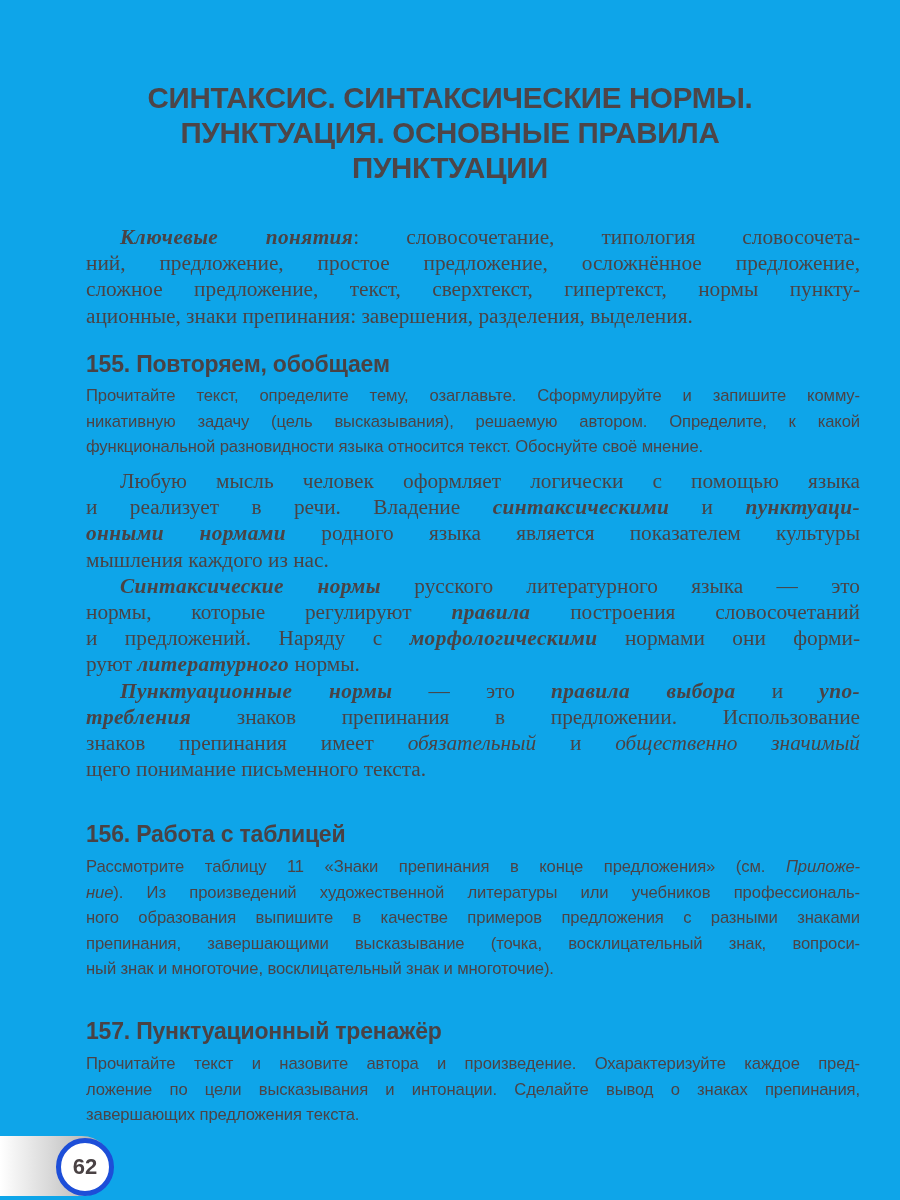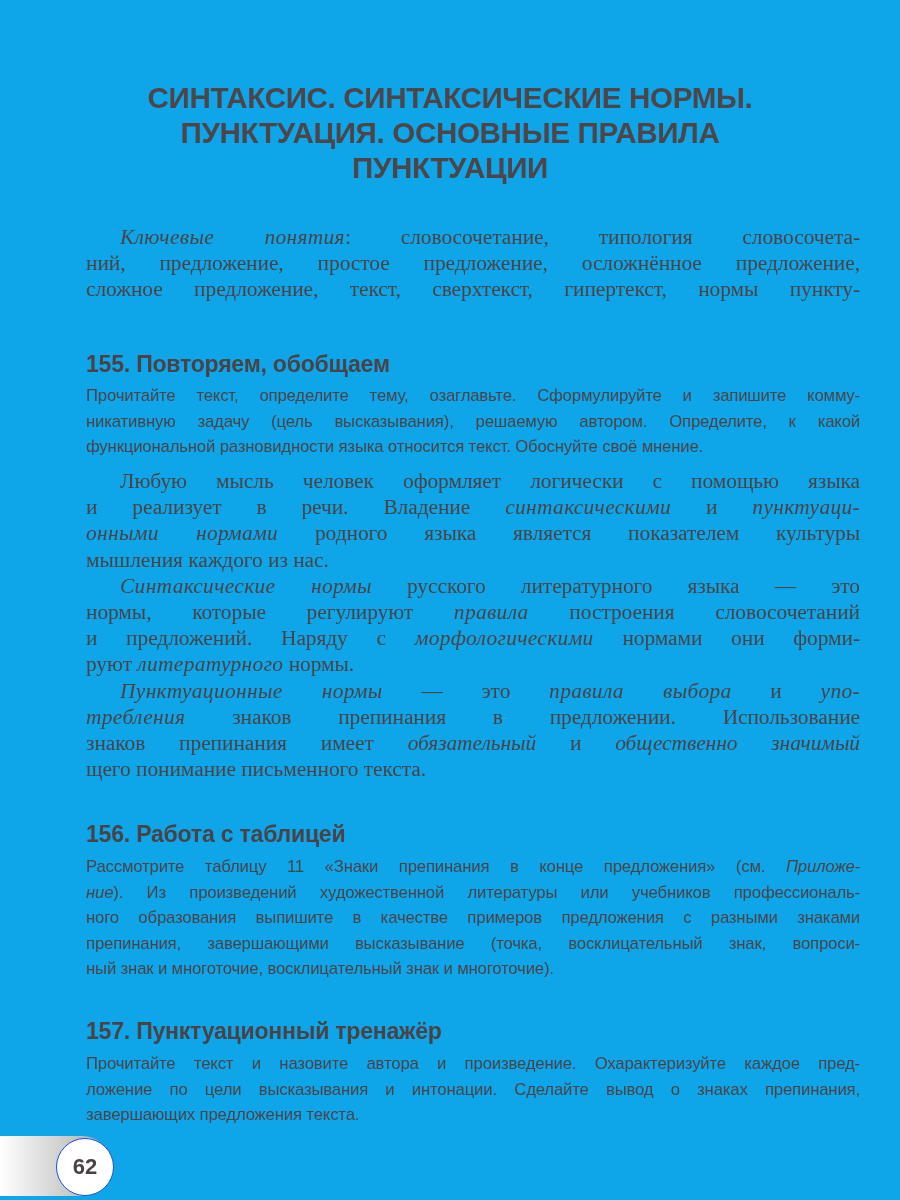--- a/index.html
+++ b/index.html
@@ -43,21 +43,21 @@
       color: #4a4345;
     }
     .serif-line {
       display: block;
       white-space: nowrap;
       text-align: justify;
       text-align-last: justify;
     }
     .serif-line.last { text-align-last: left; }
     .indent { padding-left: 34px; }
-    .bi { font-weight: normal; font-style: italic; letter-spacing: 0.4px; }
+    .bi { font-weight: bold; font-style: italic; letter-spacing: 0.4px; }
     .it { font-style: italic; }
 
     .section-heading {
       position: absolute;
       left: 86px;
       font-family: "Liberation Sans", sans-serif;
       font-weight: bold;
       font-size: 23px;
       line-height: 28px;
       color: #4a4244;
@@ -88,21 +88,21 @@
       background: linear-gradient(to right, #ffffff 0%, #d8d8d8 45%, #a4a4a4 100%);
       border-top-right-radius: 30px;
       border-bottom-right-radius: 30px;
     }
     .page-number {
       position: absolute;
       left: 56px; top: 1138px;
       width: 58px; height: 58px;
       border-radius: 50%;
       background: #ffffff;
-      border: 1px solid #1d4ed8;
+      border: 5px solid #1d4ed8;
       display: flex;
       align-items: center;
       justify-content: center;
       font-family: "Liberation Sans", sans-serif;
       font-weight: bold;
       font-size: 22px;
       color: #4a4244;
     }
   </style>
 </head>
@@ -113,20 +113,21 @@
   <h1 class="chapter-title">
     <span>СИНТАКСИС. СИНТАКСИЧЕСКИЕ НОРМЫ.</span>
     <span>ПУНКТУАЦИЯ. ОСНОВНЫЕ ПРАВИЛА</span>
     <span>ПУНКТУАЦИИ</span>
   </h1>
 
   <div class="serif-block" style="top:224px;">
     <span class="serif-line indent"><span class="bi">Ключевые понятия</span><span>: словосочетание, типология словосочета-</span></span>
     <span class="serif-line">ний, предложение, простое предложение, осложнённое предложение,</span>
     <span class="serif-line">сложное предложение, текст, сверхтекст, гипертекст, нормы пункту-</span>
+    <span class="serif-line last">ационные, знаки препинания: завершения, разделения, выделения.</span>
   </div>
 
   <h2 class="section-heading" style="top:350px;">155. Повторяем, обобщаем</h2>
   <div class="task-block" style="top:383px;">
     <span class="task-line">Прочитайте текст, определите тему, озаглавьте. Сформулируйте и запишите комму-</span>
     <span class="task-line">никативную задачу (цель высказывания), решаемую автором. Определите, к какой</span>
     <span class="task-line last">функциональной разновидности языка относится текст. Обоснуйте своё мнение.</span>
   </div>
 
   <div class="serif-block" style="top:468px;">

